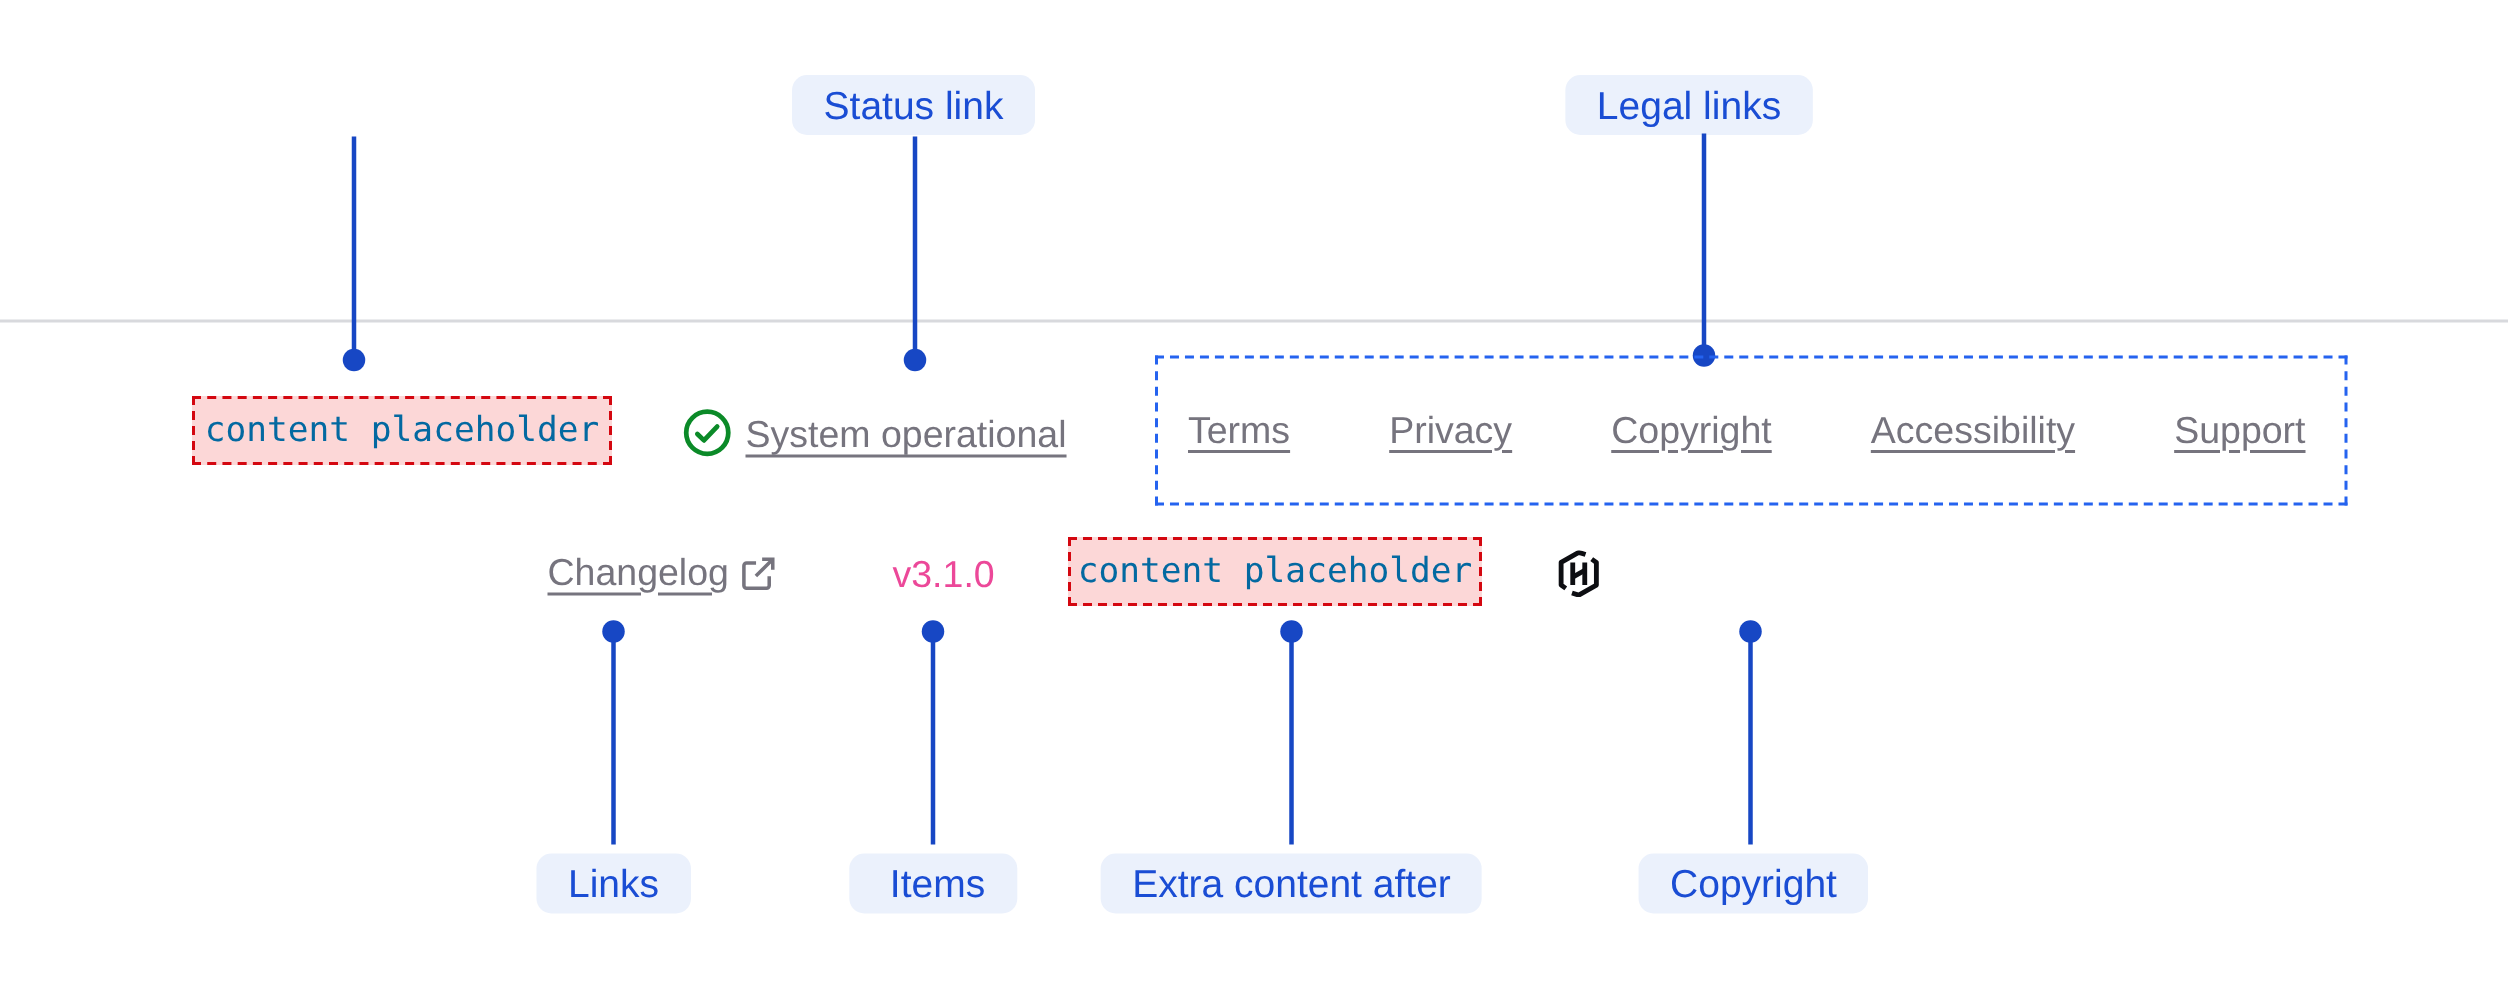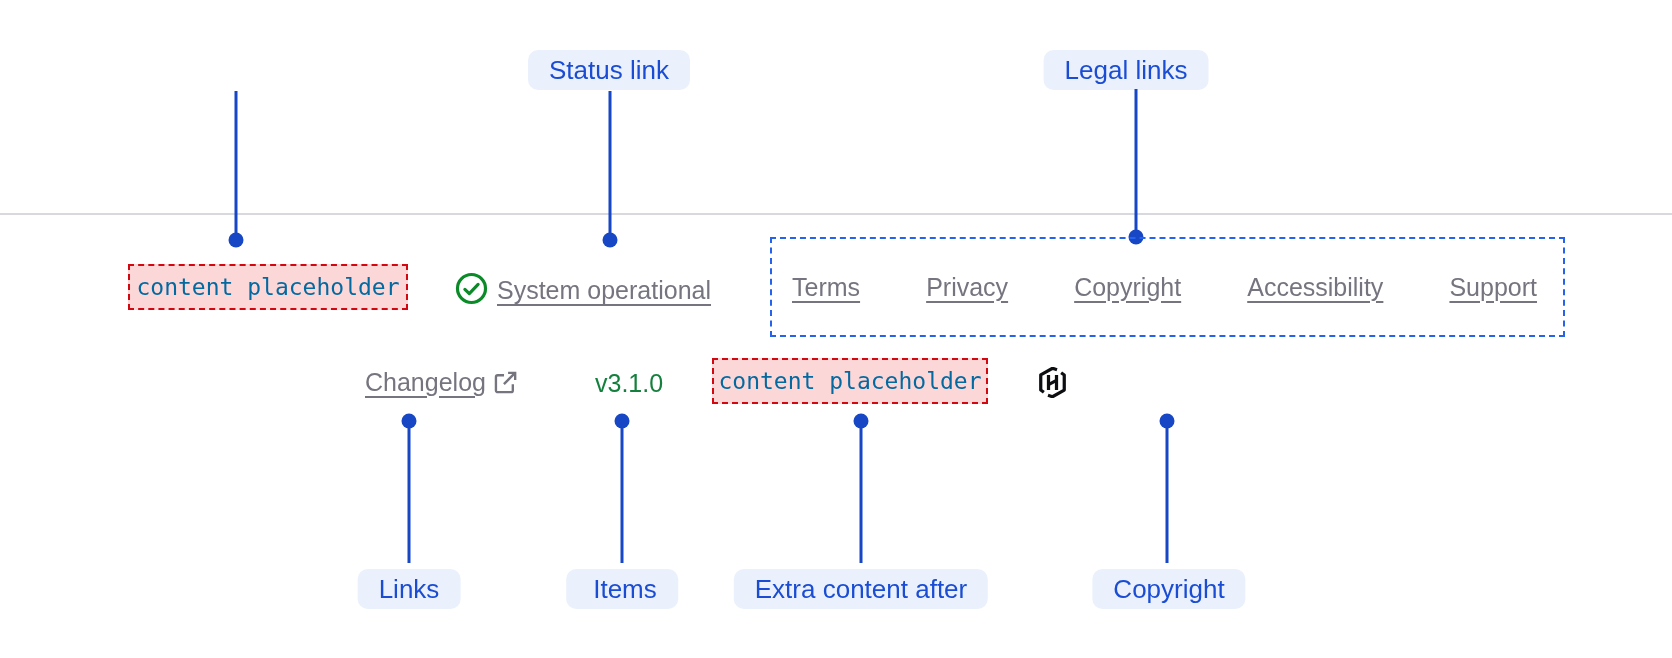--- a/index.html
+++ b/index.html
@@ -30,21 +30,21 @@
     color:#0369a1;font-family:"DejaVu Sans Mono","Liberation Mono",monospace;
     font-size:23px;white-space:nowrap;overflow:hidden;
   }
 
   
   .flink{
     color:#76747e;font-size:25px;font-weight:500;white-space:nowrap;
     text-decoration:underline;text-decoration-thickness:2px;text-underline-offset:5px;
     cursor:pointer;
   }
-  .ftext{color:#15803d;font-size:25px;font-weight:500;white-space:nowrap;}
+  .ftext{color:#ec4899;font-size:25px;font-weight:500;white-space:nowrap;}
   .status-link{position:absolute;left:455px;top:269px;height:36px;display:flex;align-items:flex-end;gap:9px;}
   .legal-box{
     position:absolute;left:770px;top:237px;width:795px;height:100px;box-sizing:border-box;
     border:2px dashed #2563ef;display:flex;align-items:center;justify-content:space-between;
     padding:0 26px 0 20px;
   }
   .changelog{position:absolute;left:365px;top:366px;height:32px;display:flex;align-items:center;gap:6px;}
   .version{position:absolute;left:595px;top:369px;}
   .copyright{position:absolute;left:1037px;top:366px;height:32px;display:flex;align-items:center;gap:13px;}
   .icon{display:inline-flex;align-items:center;justify-content:center;flex:0 0 auto;}

